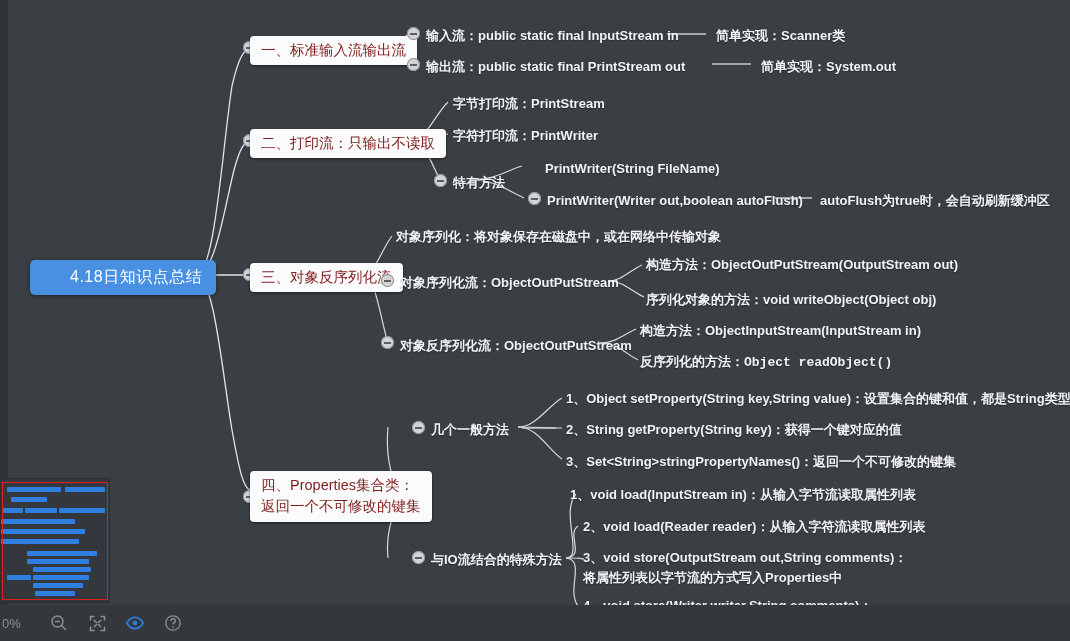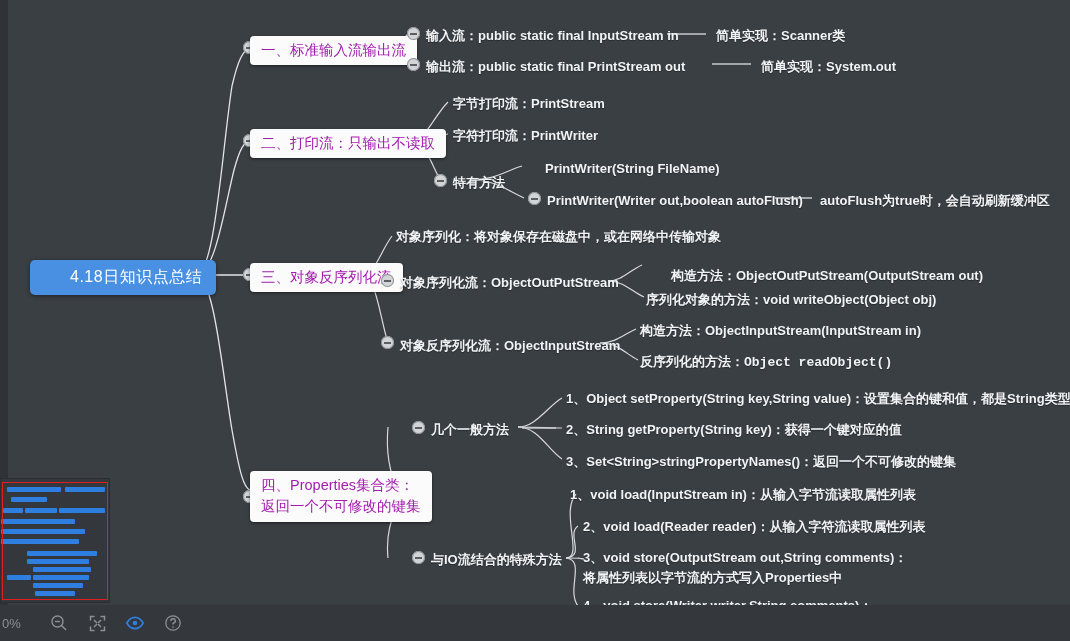--- a/index.html
+++ b/index.html
@@ -28,21 +28,21 @@
     color: #ffffff;
     border-radius: 5px;
     padding: 7px 14px;
     font-size: 16px;
     letter-spacing: .5px;
     box-shadow: 0 1px 4px rgba(0,0,0,.45);
   }
 
   .box-node {
     background: #fbfbfb;
-    color: #a21caf;
+    color: #7f1d1d;
     border-radius: 4px;
     padding: 4px 11px;
     font-size: 14.5px;
     line-height: 1.45;
     box-shadow: 0 1px 3px rgba(0,0,0,.5);
   }
   .box-node.two-line { padding: 4px 11px 5px; }
 
   .leaf-node {
     color: #f2f3f4;
@@ -188,25 +188,25 @@
   <div class="node leaf-node" style="left:547px; top:191px;">PrintWriter(Writer out,boolean autoFlush)</div>
   <div class="node leaf-node note" style="left:820px; top:191px;">autoFlush为true时，会自动刷新缓冲区</div>
 
   <div class="bullet" style="left:243px; top:268px;"></div>
   <div class="node box-node" style="left:250px; top:263px;">三、对象反序列化流</div>
 
   <div class="node leaf-node" style="left:396px; top:227px;">对象序列化：将对象保存在磁盘中，或在网络中传输对象</div>
 
   <div class="bullet" style="left:381px; top:274px;"></div>
   <div class="node leaf-node" style="left:400px; top:273px;">对象序列化流：ObjectOutPutStream</div>
-  <div class="node leaf-node" style="left:646px; top:266px;margin-left:25px;">构造方法：ObjectOutPutStream(OutputStream out)</div>
+  <div class="node leaf-node" style="left:646px; top:255px;">构造方法：ObjectOutPutStream(OutputStream out)</div>
   <div class="node leaf-node" style="left:646px; top:290px;">序列化对象的方法：void writeObject(Object obj)</div>
 
   <div class="bullet" style="left:381px; top:336px;"></div>
-  <div class="node leaf-node" style="left:400px; top:336px;">对象反序列化流：ObjectInputStream</div>
+  <div class="node leaf-node" style="left:400px; top:336px;">对象反序列化流：ObjectOutPutStream</div>
   <div class="node leaf-node" style="left:640px; top:321px;">构造方法：ObjectInputStream(InputStream in)</div>
   <div class="node leaf-node" style="left:640px; top:353px;font-family:Liberation Mono, monospace;">反序列化的方法：Object readObject()</div>
 
   <div class="bullet" style="left:243px; top:490px;"></div>
   <div class="node box-node two-line" style="left:250px; top:471px;">
     <div>四、Properties集合类：</div>
     <div>返回一个不可修改的键集</div>
   </div>
 
   <div class="bullet" style="left:412px; top:421px;"></div>

